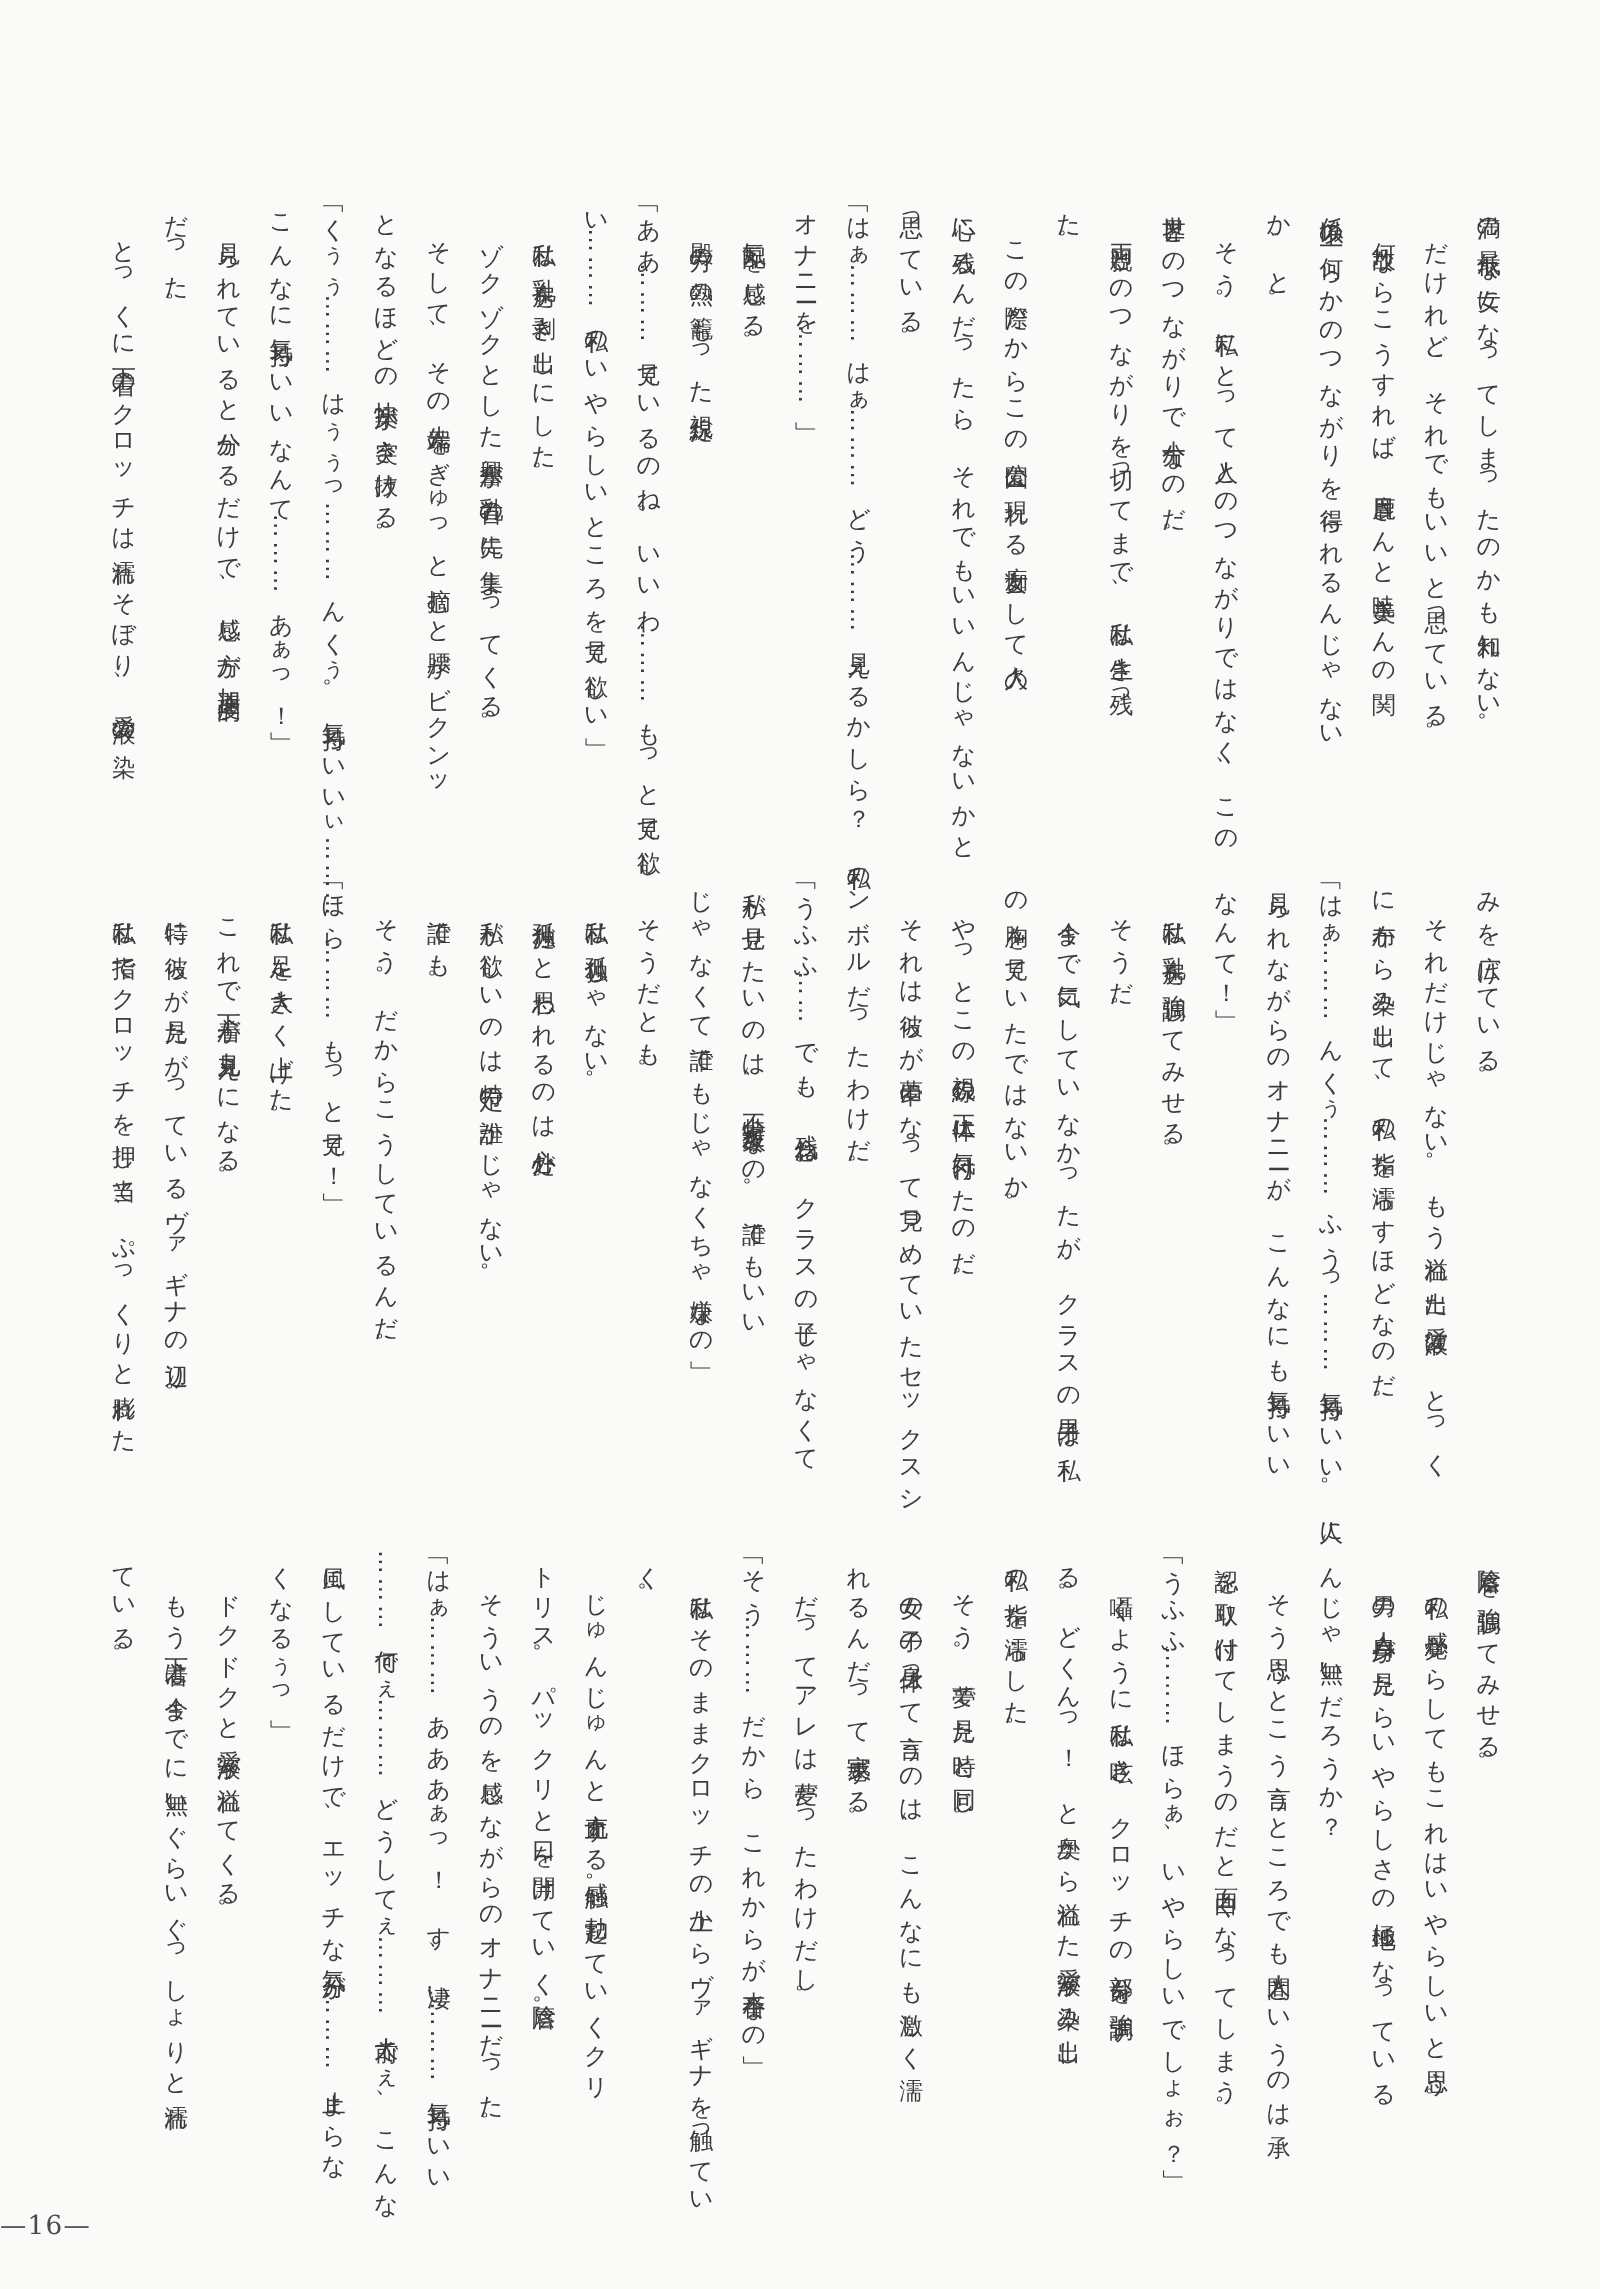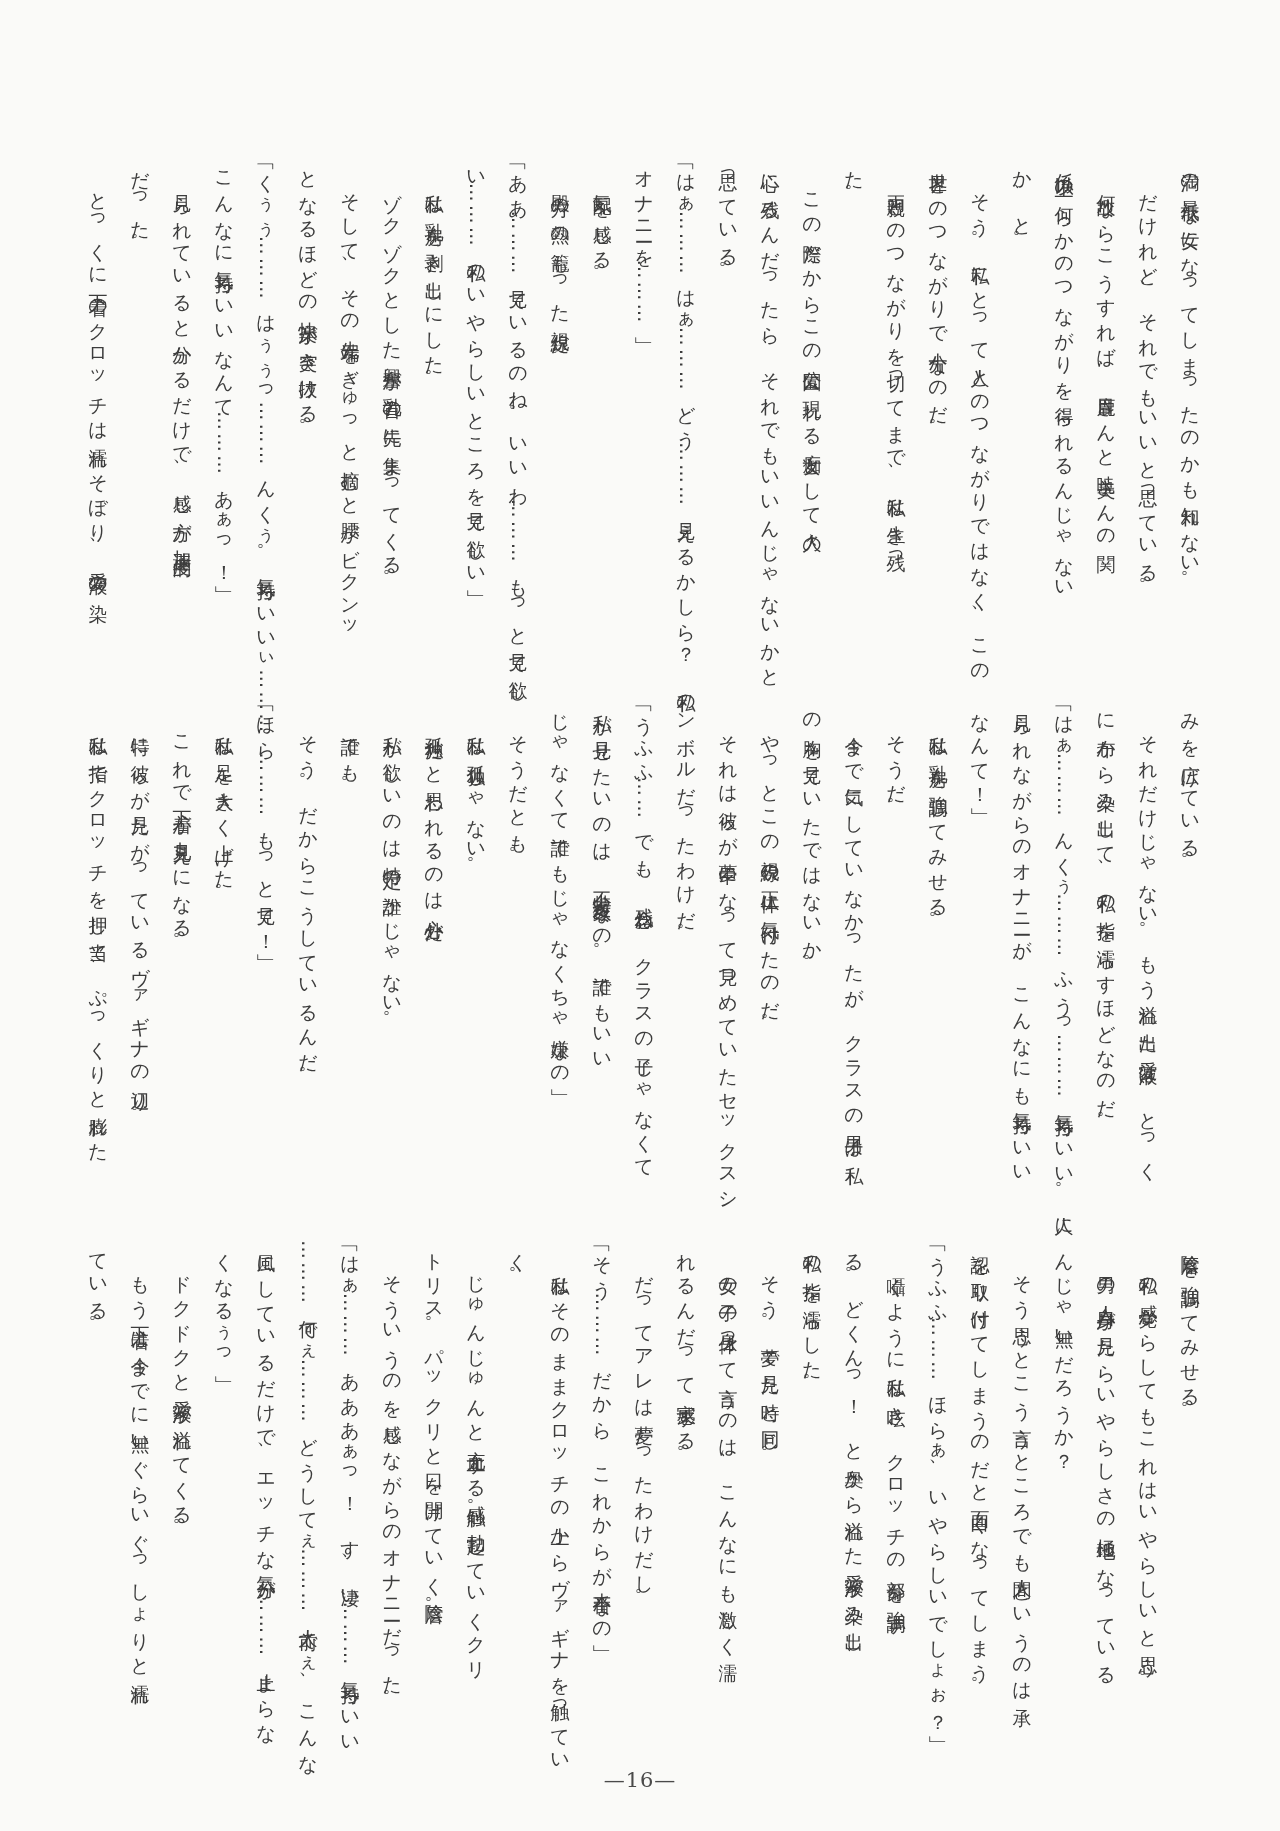--- a/index.html
+++ b/index.html
@@ -35,21 +35,20 @@
     height: 100%;
   }
   .column.indent {
     text-indent: 22px;
   }
   .page-number {
     position: absolute;
     top: 1768px;
     left: 0;
     width: 100%;
-    text-align: center;
     font-size: 21px;
     letter-spacing: 1px;
     color: #4a4a4a;
     font-family: "DejaVu Serif", serif;
   }
 </style>
 </head>
 <body>
 
 <div class="page">

